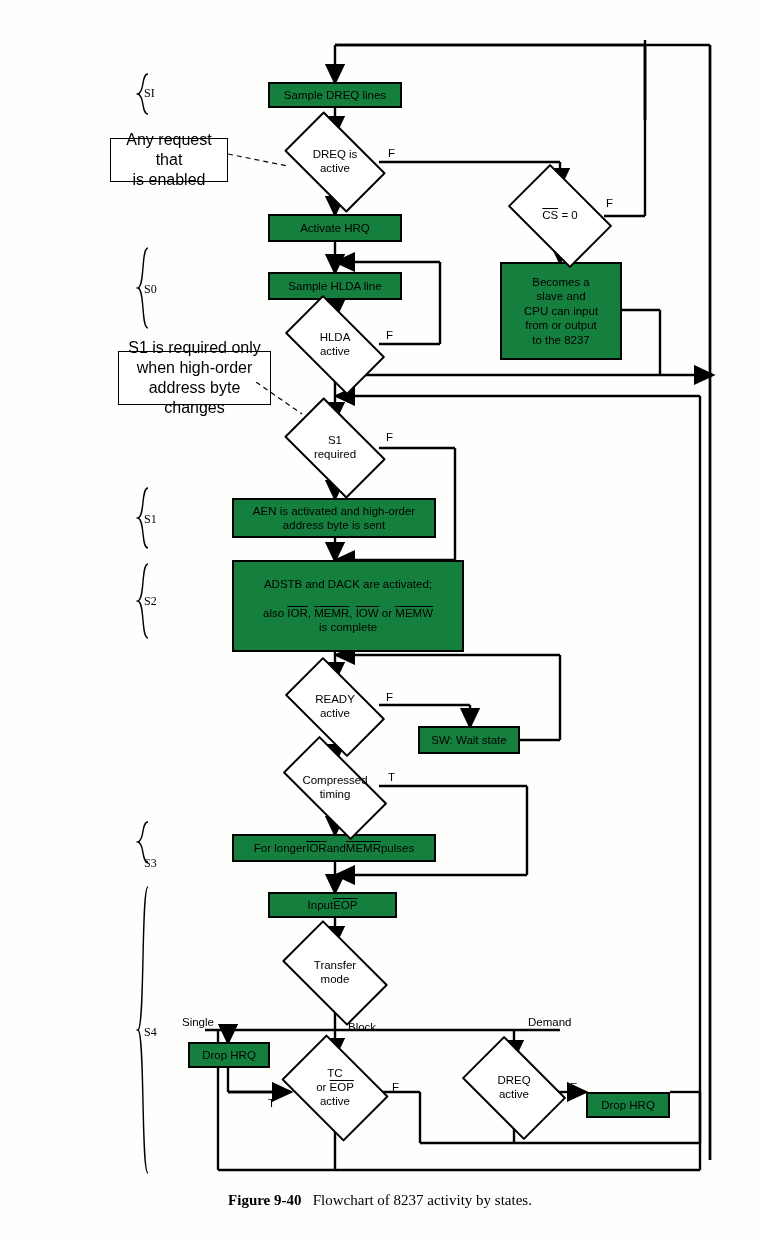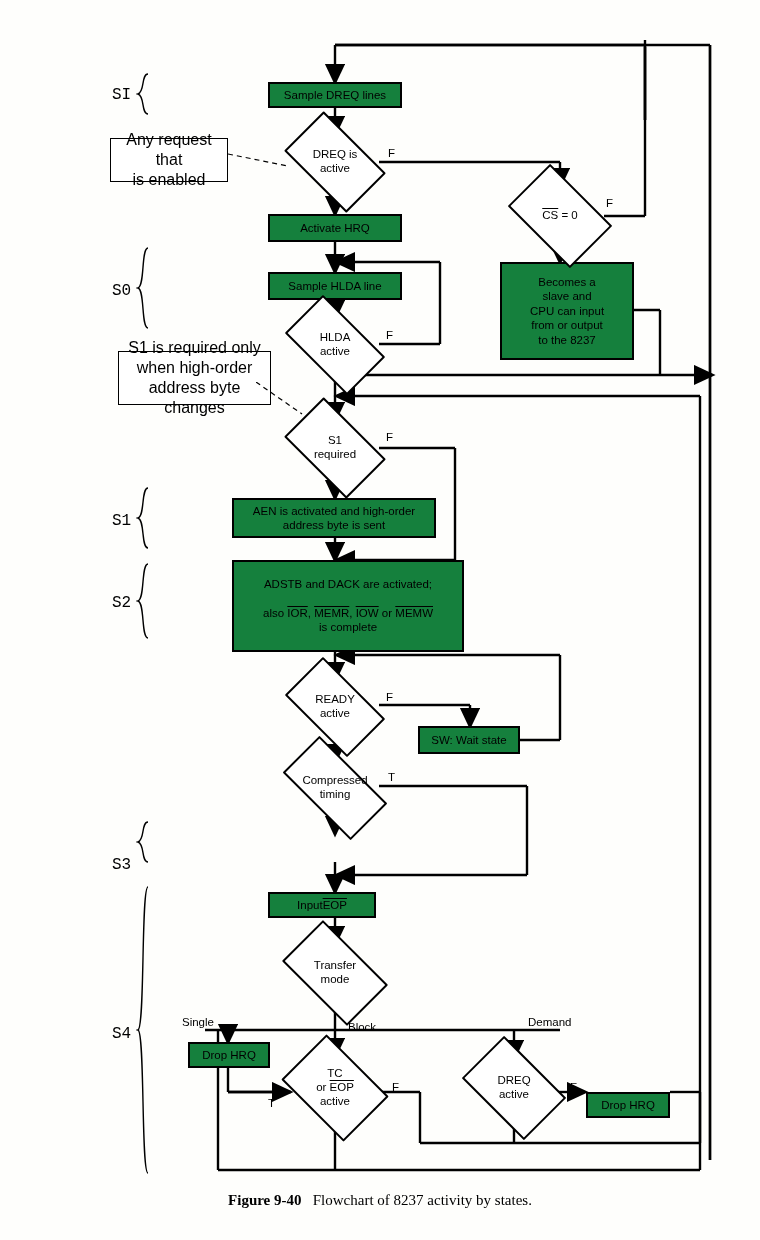--- a/index.html
+++ b/index.html
@@ -67,22 +67,23 @@
   .caption{
     position:absolute;
     left:0;width:760px;
     text-align:center;
     font-family:"Liberation Serif", serif;
     font-size:15px;
   }
   .caption b{font-weight:bold;}
   .statelabel{
     position:absolute;
-    font-size:16px;
-    font-family:Liberation Mono, monospace;
+    font-size:12px;
+    font-family:Liberation Serif, serif;
+    margin-left:32px;
   }
 </style>
 </head>
 <body>
 
 <div id="sheet">
 
   <svg id="flow" viewBox="0 0 760 1240">
     <defs>
       <marker id="arr" markerWidth="9" markerHeight="9" refX="7.5" refY="4.2" orient="auto">
@@ -242,41 +243,44 @@
   <svg style="position:absolute;left:256px;top:382px;width:48px;height:34px">
     <path d="M0,0 L46,32" stroke="#000" stroke-width="1.2" stroke-dasharray="5,4" fill="none"></path>
   </svg>
 
   <div class="node" style="left:268px;top:82px;width:134px;height:26px;">Sample DREQ lines</div>
 
   <div class="node" style="left:268px;top:214px;width:134px;height:28px;">Activate HRQ</div>
 
   <div class="node" style="left:268px;top:272px;width:134px;height:28px;">Sample HLDA line</div>
 
-  <div class="node" style="left:500px;top:262px;width:134px;height:98px;">Becomes a
+  <div class="node" style="left:500px;top:262px;width:122px;height:98px;">Becomes a
 slave and
 CPU can input
 from or output
 to the 8237</div>
 
   <div class="node" style="left:232px;top:498px;width:204px;height:40px;">AEN is activated and high-order
 address byte is sent</div>
 
   <div class="node" style="left:232px;top:560px;width:232px;height:92px;flex-direction:column;justify-content:center;">
     <div>ADSTB and DACK are activated;</div>
     <div>
       <span>also </span><span class="ovl">IOR</span><span>, </span><span class="ovl">MEMR</span><span>, </span><span class="ovl">IOW</span><span> or </span><span class="ovl">MEMW</span>
     </div>
     <div>is complete</div>
   </div>
 
   <div class="node" style="left:418px;top:726px;width:102px;height:28px;">SW: Wait state</div>
 
-
-  <div class="node" style="left:268px;top:892px;width:108px;height:26px;">
+  <div class="node" style="left:232px;top:834px;width:204px;height:28px;">
+    <span>For longer </span><span class="ovl">IOR</span><span> and </span><span class="ovl">MEMR</span><span> pulses</span>
+  </div>
+
+  <div class="node" style="left:268px;top:892px;width:129px;height:26px;">
     <span>Input </span><span class="ovl">EOP</span>
   </div>
 
   <div class="node" style="left:188px;top:1042px;width:82px;height:26px;">Drop HRQ</div>
 
   <div class="node" style="left:586px;top:1092px;width:84px;height:26px;">Drop HRQ</div>
 
   <div class="diamond-wrap dia" style="left:291px;top:134px;width:88px;height:56px;">
     <span>DREQ is
 active</span>

